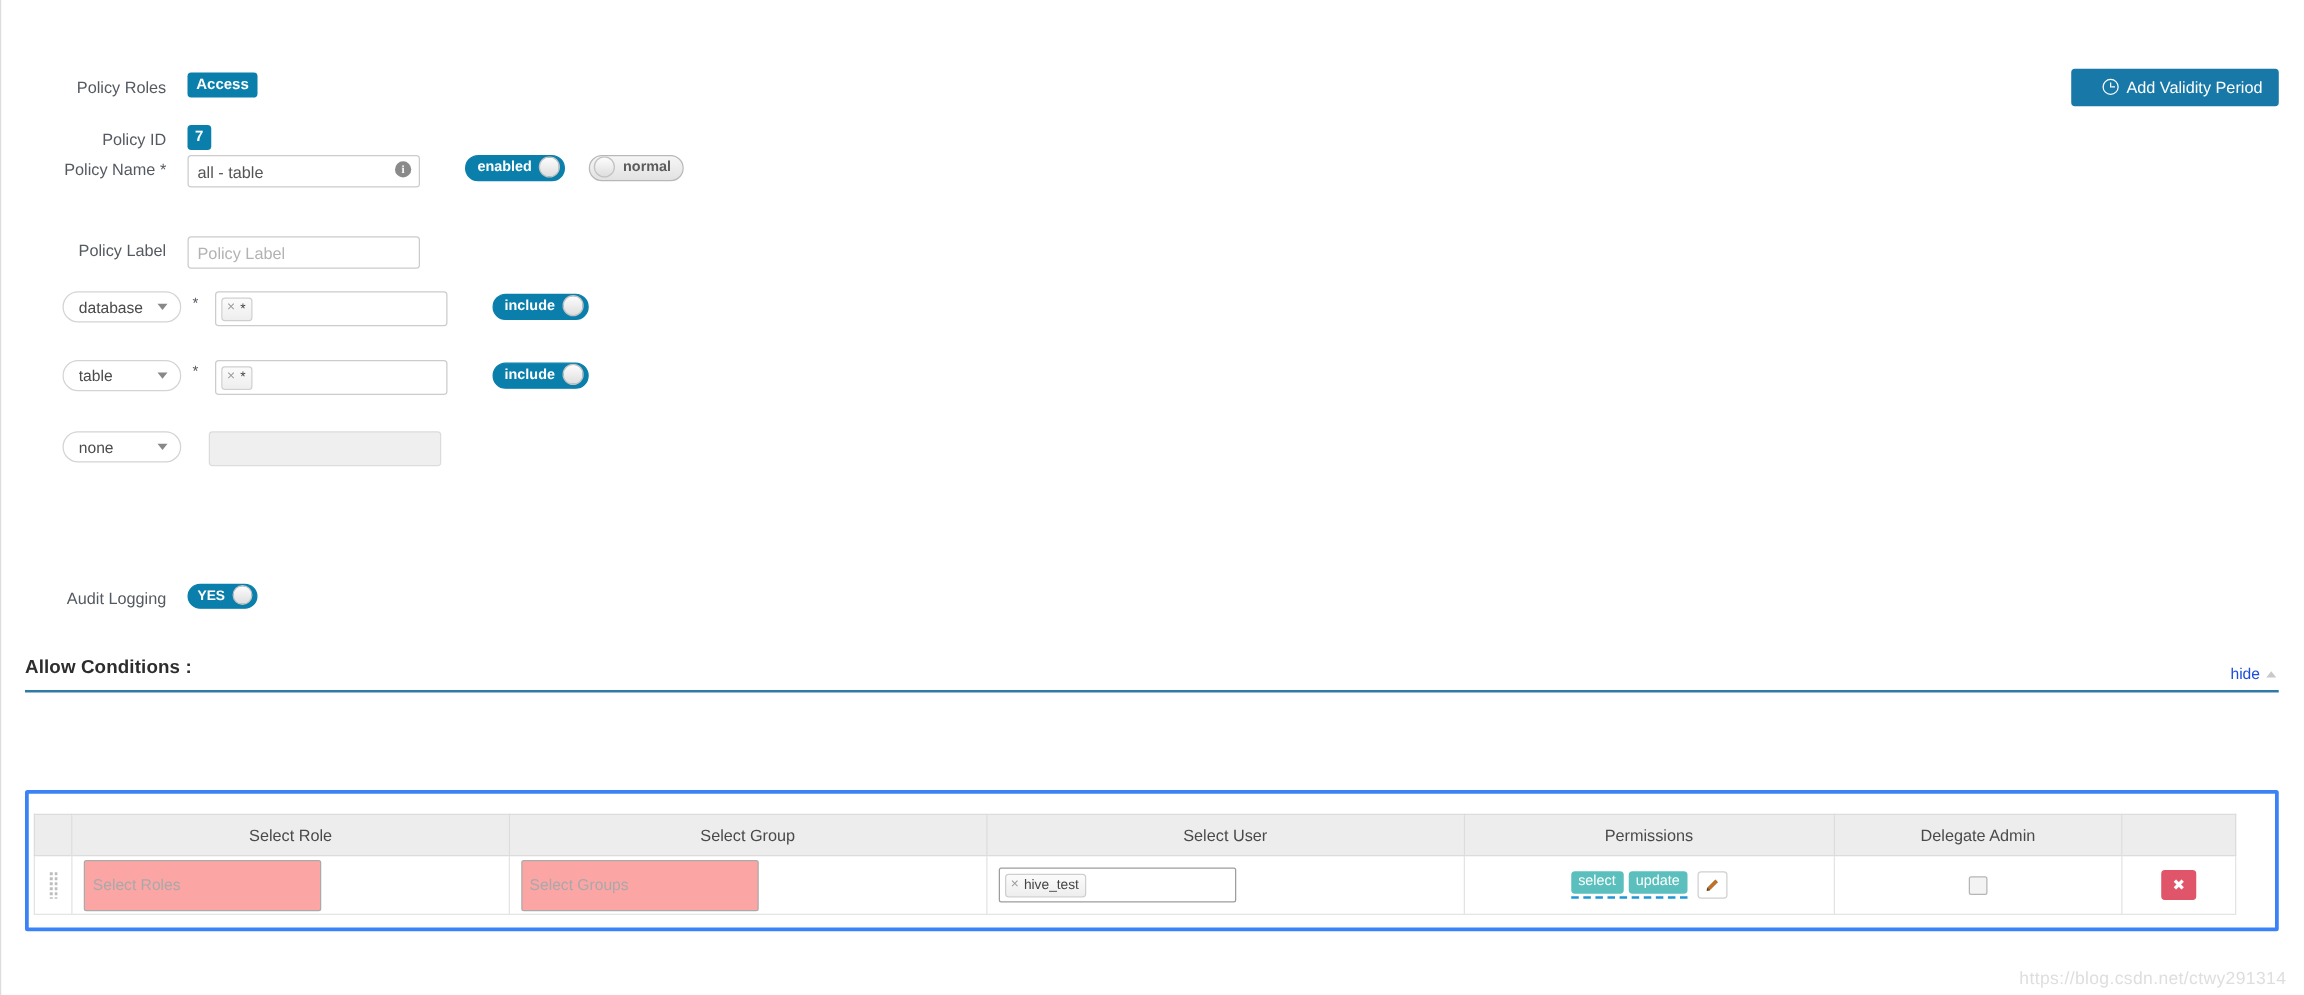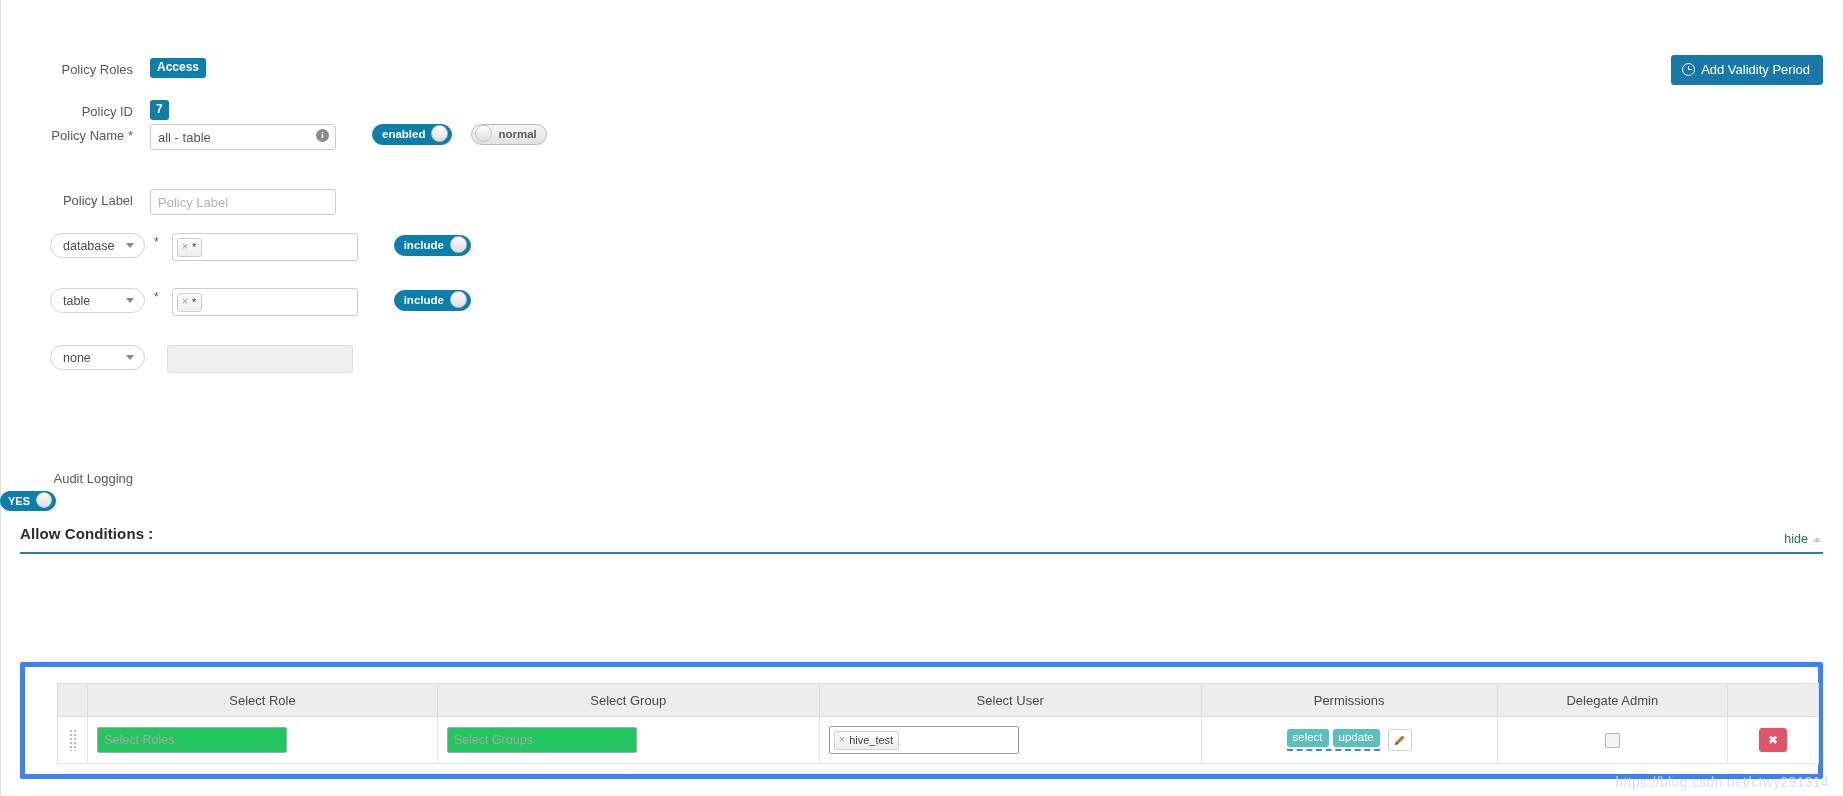--- a/index.html
+++ b/index.html
@@ -45,21 +45,21 @@
   }
   .section-rule {
     border-bottom: 2px solid #2e7ca6;
     width: 100%;
   }
   .hide-link {
     position: absolute;
     right: 2px;
     bottom: 8px;
     font-size: 12.5px;
-    color: #15803d;
+    color: #1d4ed8;
     display: flex;
     align-items: center;
     gap: 5px;
     cursor: pointer;
     margin-left: 24px;
   }
   .caret-up {
     width: 0; height: 0;
     border-left: 4px solid transparent;
     border-right: 4px solid transparent;
@@ -260,21 +260,21 @@
   
   .btn-primary {
     position: absolute;
     right: 20px;
     top: 55px;
     background: #1879a8;
     color: #fff;
     border: 1px solid #1879a8;
     border-radius: 3px;
     font-size: 13px;
-    padding: 6px 12px 7px 10px;
+    padding: 6px 12px 7px 24px;
     display: inline-flex;
     align-items: center;
     gap: 6px;
     cursor: pointer;
     font-family: "Liberation Sans", sans-serif;
   }
   .clock-icon {
     width: 13px; height: 13px;
     border: 1.6px solid #fff;
     border-radius: 50%;
@@ -289,27 +289,27 @@
     left: 50%;
     top: 50%;
   }
   .clock-icon::before { width: 1.4px; height: 4px; margin-left: -0.7px; margin-top: -4px; }
   .clock-icon::after  { width: 3.4px; height: 1.4px; margin-top: -0.7px; }
 
   
   .cond-panel {
     position: absolute;
     left: 20px;
-    top: 662px;
+    top: 632px;
     width: 1803px;
-    border: 5px solid #3b82f6;
+    border: 3px solid #3b82f6;
     border-radius: 2px;
     box-sizing: border-box;
     background: #fff;
-    padding: 16px 20px 10px 32px;
+    padding: 16px 20px 10px 4px;
   }
   table.cond {
     border-collapse: collapse;
     width: 1762px;
     table-layout: fixed;
   }
   table.cond th {
     background: #ededed;
     border: 1px solid #dcdcdc;
     font-size: 13px;
@@ -329,30 +329,30 @@
     width: 7px;
     height: 22px;
     margin: 0 auto;
     background-image: radial-gradient(#bdbdbd 40%, transparent 41%);
     background-size: 4px 4px;
     background-repeat: repeat;
     cursor: grab;
   }
   .cell-input {
     width: 190px;
-    height: 26px;
+    height: 41px;
     border: 1px solid #aaa;
     border-radius: 2px;
     box-sizing: border-box;
     font-size: 12.5px;
     color: #555;
     padding: 2px 6px;
     font-family: "Liberation Sans", sans-serif;
     outline: none;
-    background: #22c55e;
+    background: #fca5a5;
     margin-left: 8px;
   }
   .cell-input::placeholder { color: #a9a9a9; }
   .user-token-box {
     width: 190px;
     min-height: 28px;
     border: 1px solid #9d9d9d;
     border-radius: 2px;
     background: #fff;
     box-sizing: border-box;
@@ -519,21 +519,21 @@
     <div class="pill-select">
       <span>none</span>
       <span class="caret-down"></span>
     </div>
     <div style="width:9px;"></div>
     <div style="width:13px;"></div>
     <div class="token-input disabled"></div>
   </div>
 
 
-  <div class="form-row" style="top:467px;flex-direction:column;">
+  <div class="form-row" style="top:467px;">
     <div class="lbl">Audit Logging</div>
     <span class="toggle on toggle-sm" style="padding-left:7px;">
       <span class="tlabel">YES</span>
       <span class="knob"></span>
     </span>
   </div>
 
   <div class="section" style="top:525px;">
     <div class="section-title">Allow Conditions :</div>
     <div class="section-rule"></div>

